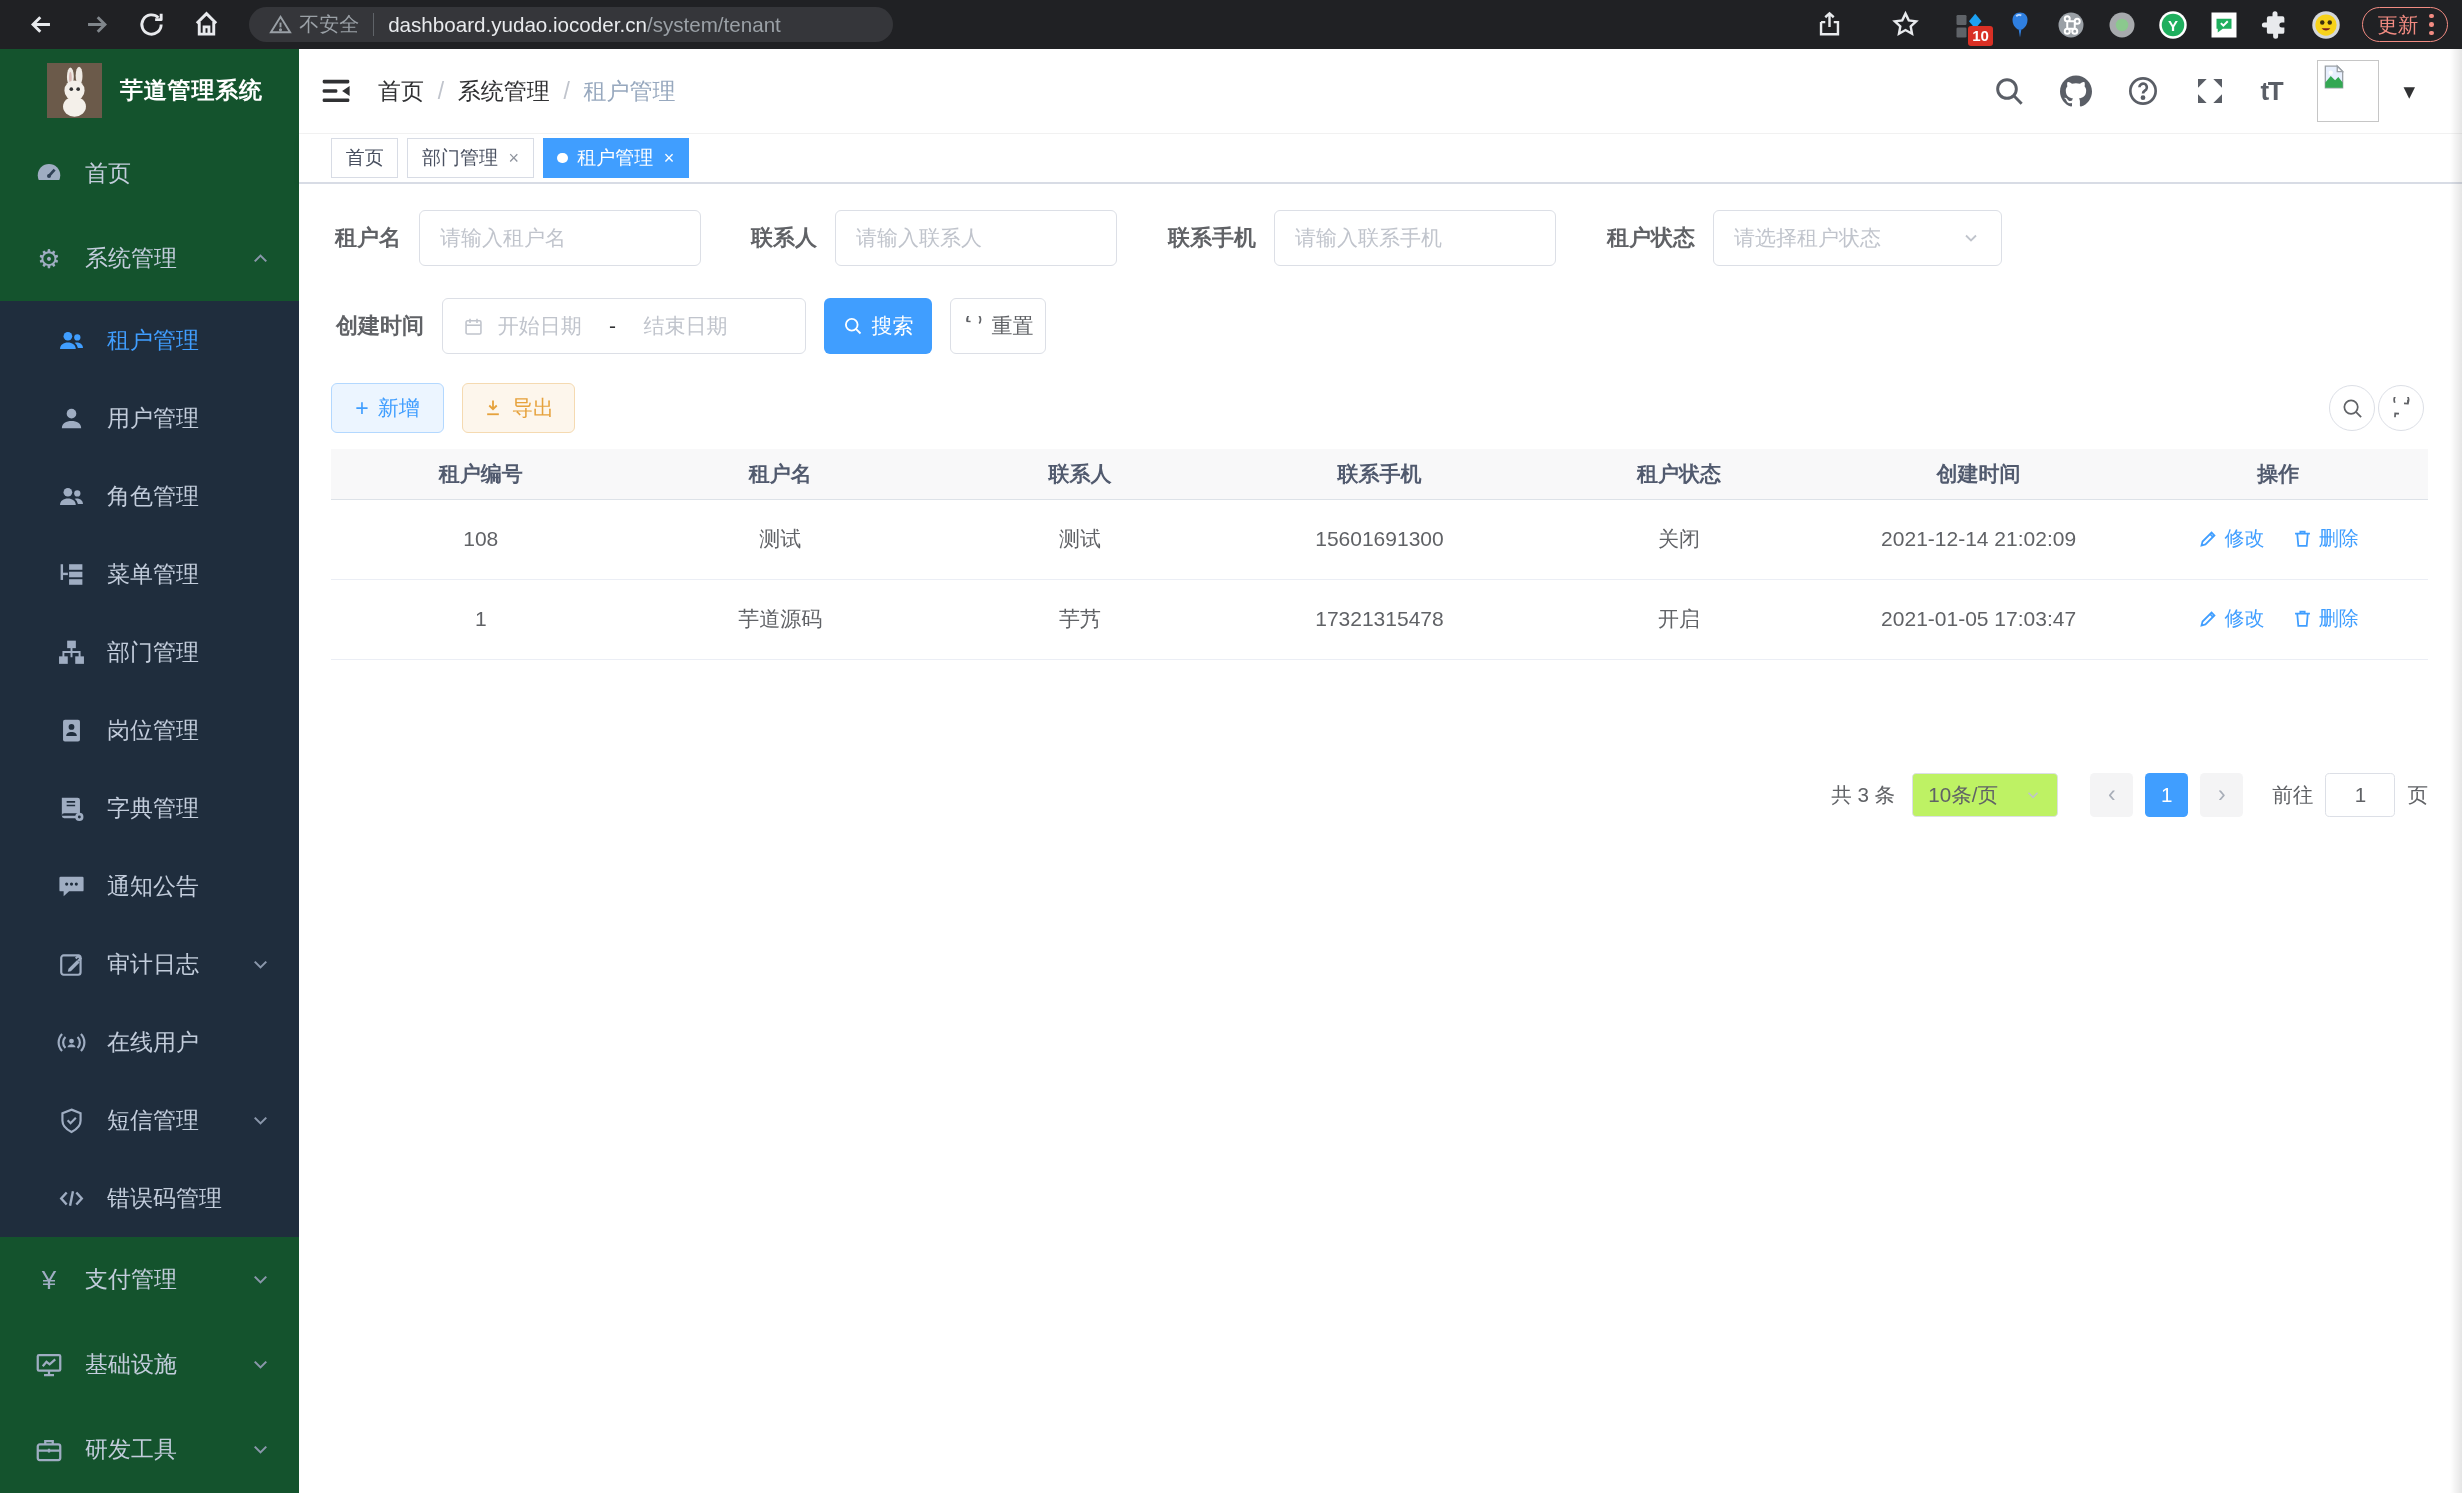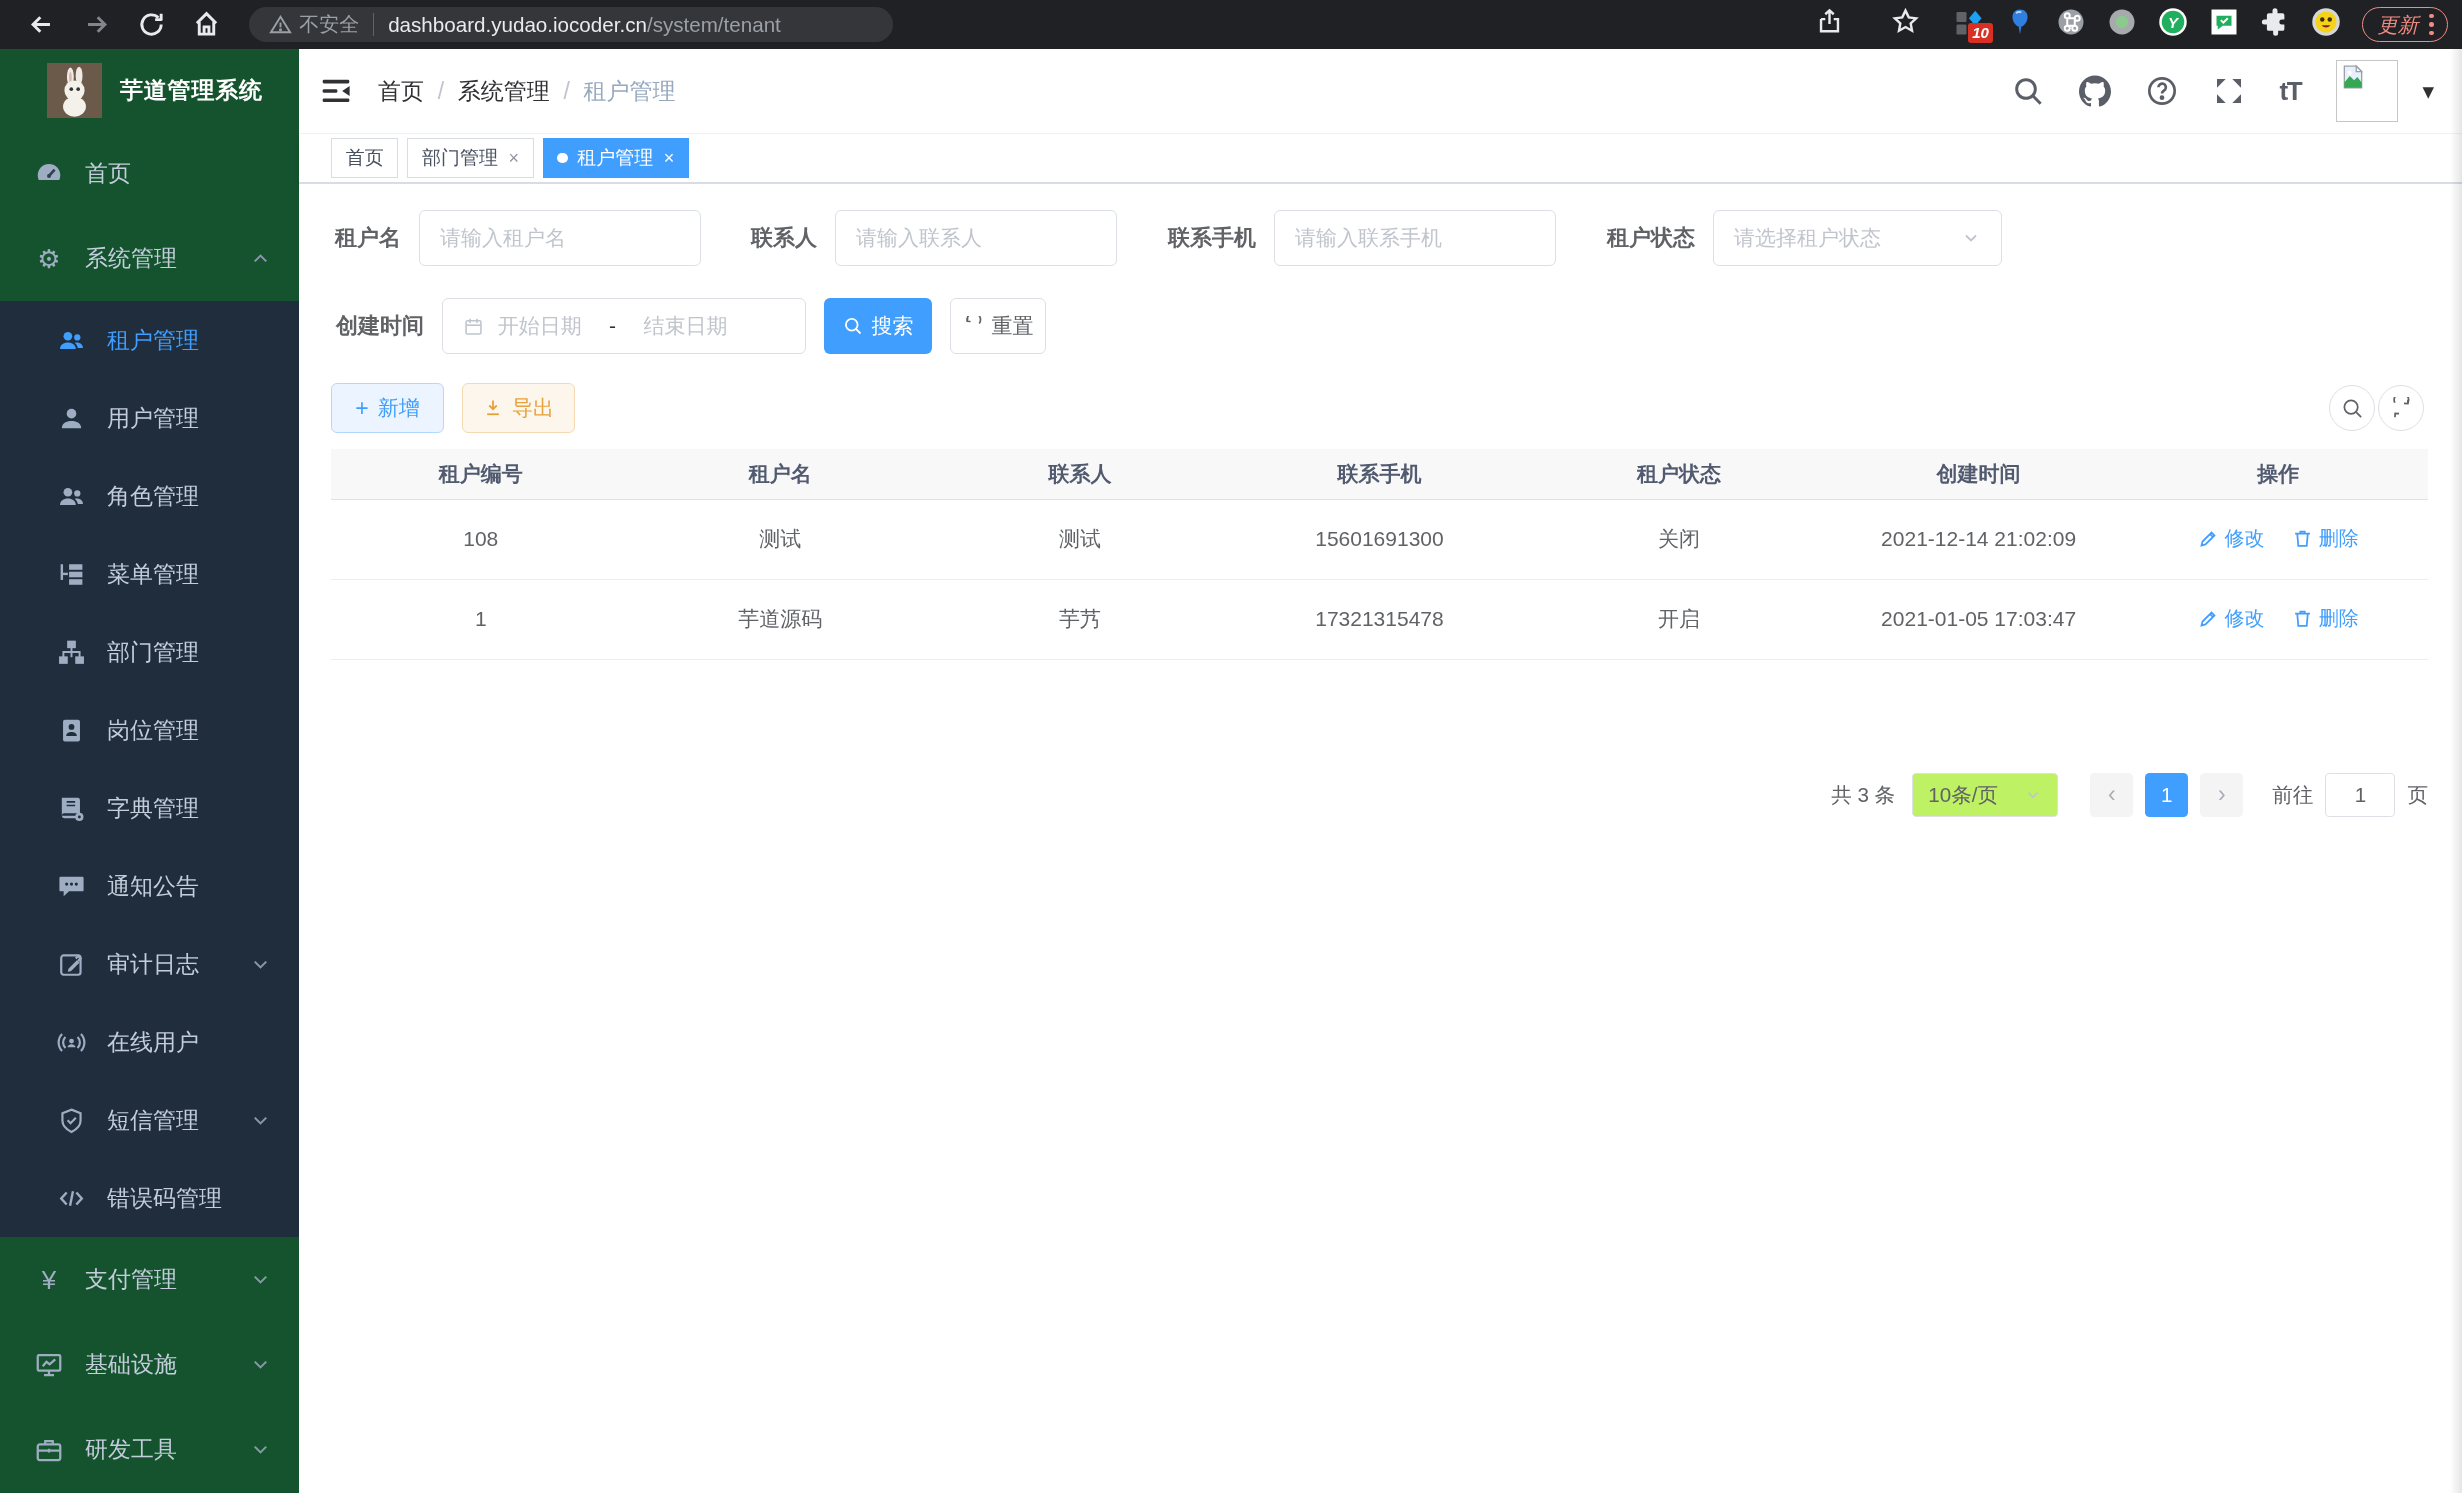--- a/index.html
+++ b/index.html
@@ -11,21 +11,21 @@
   #browser-bar { position:absolute; left:0; top:0; width:2462px; height:49px;
     background:#202124; display:flex; align-items:center; padding:0 13.7px; }
   .nav-ic { width:29px; height:29px; margin:0 13px; color:#e8eaed; flex:none; }
   .nav-ic.dim { color:#80868b; }
   #url-pill { margin-left:15px; width:644px; height:35px; border-radius:17.5px;
     background:#35363a; display:flex; align-items:center; padding:0 20px; flex:none; }
   #security-chip { display:flex; align-items:center; gap:7.6px; color:#9aa0a6; font-size:20px; }
   .pill-div { width:1.5px; height:23px; background:#5f6368; margin:0 13.7px; }
   #url-text { font-size:20.6px; color:#e8eaed; white-space:nowrap; }
   #url-text .path { color:#9aa0a6; }
-  #chrome-right { margin-left:auto; display:flex; gap:21px;font-style:italic; }
+  #chrome-right { margin-left:auto; display:flex; align-items:center; gap:21px; }
   .ext-ic { width:30px; height:30px; position:relative; flex:none; }
   .ext-badge { position:absolute; right:-9px; bottom:-6px; background:#d93025; color:#fff;
     font-size:15px; line-height:20px; padding:0 4.6px; border-radius:3px; font-weight:bold; }
   #update-chip { display:flex; align-items:center; gap:10.7px; border:1.9px solid #f28b82;
     border-radius:18px; height:35px; padding:0 13.7px; color:#f28b82; font-size:20.6px; }
   .vdots { display:flex; flex-direction:column; gap:3.8px; }
   .vdots i { width:4.6px; height:4.6px; border-radius:50%; background:#f28b82; }
 
   
   #sidebar { position:absolute; left:0; top:49px; width:299px; height:1445px;
@@ -44,21 +44,21 @@
   .txt-ic { font-size:26px; line-height:30px; text-align:center; width:30px; }
 
   
   #app-header { position:absolute; left:299px; top:49px; width:2163px; height:85px;
     background:#fff; display:flex; align-items:center; border-bottom:0.8px solid #f2f2f2; }
   #hamburger { width:32px; height:32px; color:#303133; margin:0 26px 0 21px; }
   #breadcrumb { display:flex; align-items:center; gap:13.7px; font-size:23px; }
   .crumb { color:#303133; }
   .crumb-sep { color:#c0c4cc; }
   .crumb.last { color:#97a8be; }
-  #header-icons { margin-left:auto; display:flex; align-items:center; gap:35px; padding-right:28px; }
+  #header-icons { margin-left:auto; display:flex; align-items:center; gap:35px; padding-right:47px; }
   .h-ic { width:32px; height:32px; color:#5a5e66; }
   #font-size-ic { font-size:26px; color:#5a5e66; font-weight:bold; letter-spacing:-1.5px; }
   #avatar-box { width:62px; height:62px; border:1.5px solid #c6c6c6; background:#fff;
     display:flex; align-items:flex-start; padding:3px; }
   #avatar-caret { color:#303133; font-size:23px; margin-left:-10.7px; }
 
   
   #tags-bar { position:absolute; left:299px; top:134px; width:2163px; height:50px;
     background:#fff; border-bottom:2.3px solid #d8dce5; box-shadow:0 3.8px 6px rgba(0,0,0,.06);
     display:flex; align-items:center; padding-left:32px; gap:9px; }

